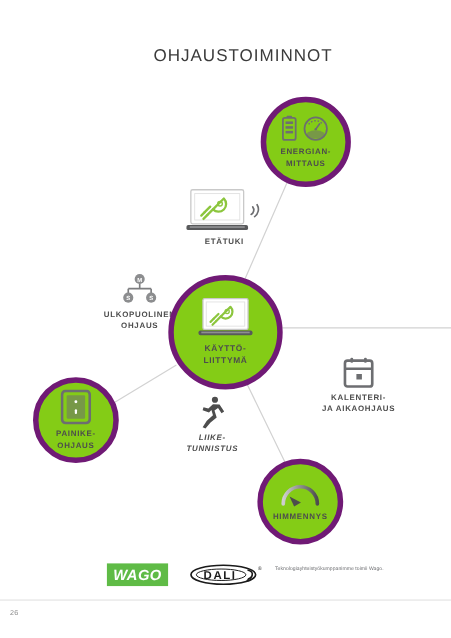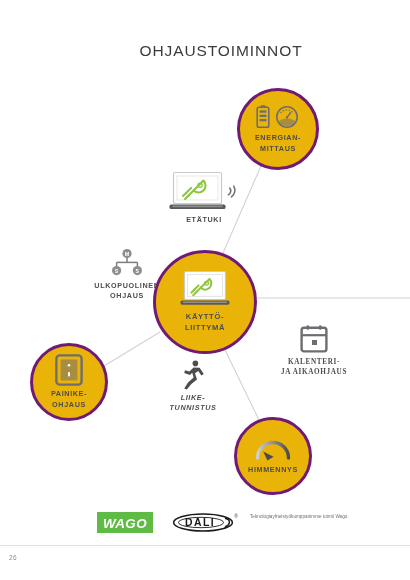--- a/index.html
+++ b/index.html
@@ -56,22 +56,22 @@
   .node {
     position: absolute;
     box-sizing: border-box;
     display: flex;
     flex-direction: column;
     align-items: center;
     justify-content: center;
   }
   .node.circled {
     border-radius: 50%;
-    border: 3px solid #701a75;
-    background: #eab308;
+    border: 5px solid #701a75;
+    background: #84cc16;
   }
   .node-icon {
     display: flex;
     align-items: center;
     justify-content: center;
   }
   .node-label {
     text-align: center;
     font-size: 7.2px;
     font-weight: bold;
@@ -119,21 +119,21 @@
     top: 345px;
     justify-content: center;
     z-index: 4;
   }
 
   
   #node-remote { width: 96px; left: 156px; top: 98px; }
   #node-daylight { width: 108px; left: 271px; top: 116px; }
   #node-external { width: 100px; left: 77px; top: 176px; }
   #node-motion { width: 90px; left: 148px; top: 288px; font-style: italic; }
-  #node-calendar { width: 108px; left: 260px; top: 252px; font-family: Liberation Serif, serif; }
+  #node-calendar { width: 108px; left: 272px; top: 252px; }
 
   
   #footer {
     position: absolute;
     left: 0;
     top: 497px;
     width: 410px;
     height: 48px;
     display: flex;
     align-items: center;

